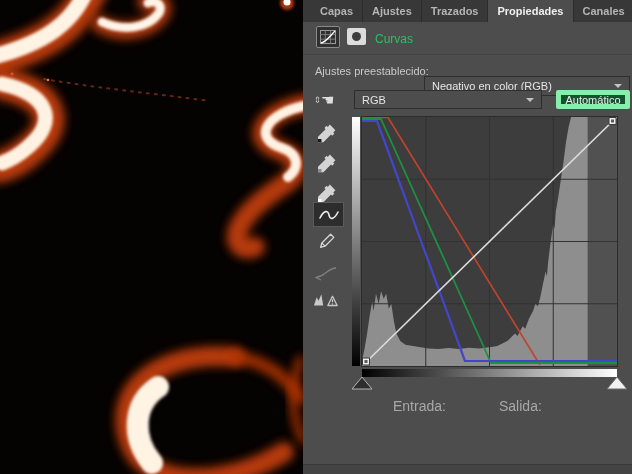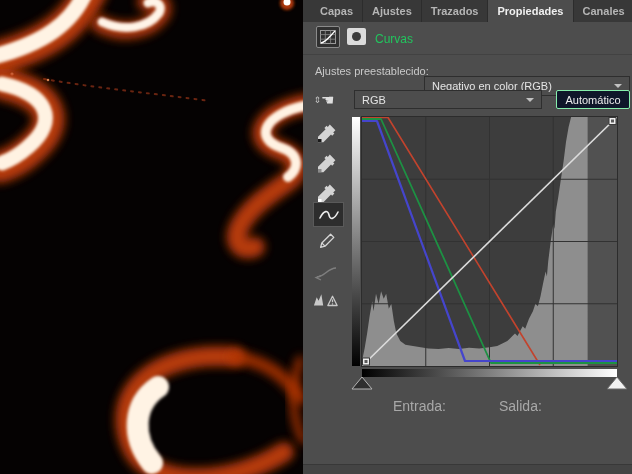--- a/index.html
+++ b/index.html
@@ -23,21 +23,21 @@
   .hdr-title{left:375px;top:32px;font-size:12px;color:#22c55e;}
   .divider1{left:303px;top:54px;width:329px;height:1px;background:#424242;}
   
   .label{font-size:11px;color:#c9c9c9;}
   .preset-label{left:315px;top:65px;}
   .dropdown{background:#4d4d4d;border:1px solid #2e2e2e;box-sizing:border-box;display:flex;
         align-items:center;justify-content:space-between;padding:0 7px;font-size:11px;color:#e4e4e4;}
   .preset-select{left:424px;top:76px;width:206px;height:20px;}
   .channel-select{left:354px;top:90px;width:188px;height:19px;}
   .chev{width:0;height:0;border-left:4px solid transparent;border-right:4px solid transparent;border-top:4px solid #c2c2c2;}
-  .auto-btn{left:556px;top:90px;width:74px;height:19px;background:#0f172a;border:1px solid #86efac;
+  .auto-btn{left:556px;top:90px;width:74px;height:19px;background:#14532d;border:5px solid #86efac;
         border-radius:2px;box-sizing:border-box;font-size:11px;color:#ededed;display:flex;
         align-items:center;justify-content:center;}
   
   .tool{width:26px;height:22px;display:flex;align-items:center;justify-content:center;}
   .hand-icon{left:311px;top:89px;color:#dedede;font-family:"DejaVu Sans",sans-serif;font-size:15px;}
   .hand-icon small{font-size:9px;color:#c2c2c2;vertical-align:2px;}
   .tool-box{left:313px;top:202px;width:31px;height:25px;background:#2d2d2d;border:1px solid #5a5a5a;
         box-sizing:border-box;display:flex;align-items:center;justify-content:center;}
   
   .vgrad{left:352px;top:117px;width:8px;height:249px;background:linear-gradient(180deg,#ffffff,#000000);}

